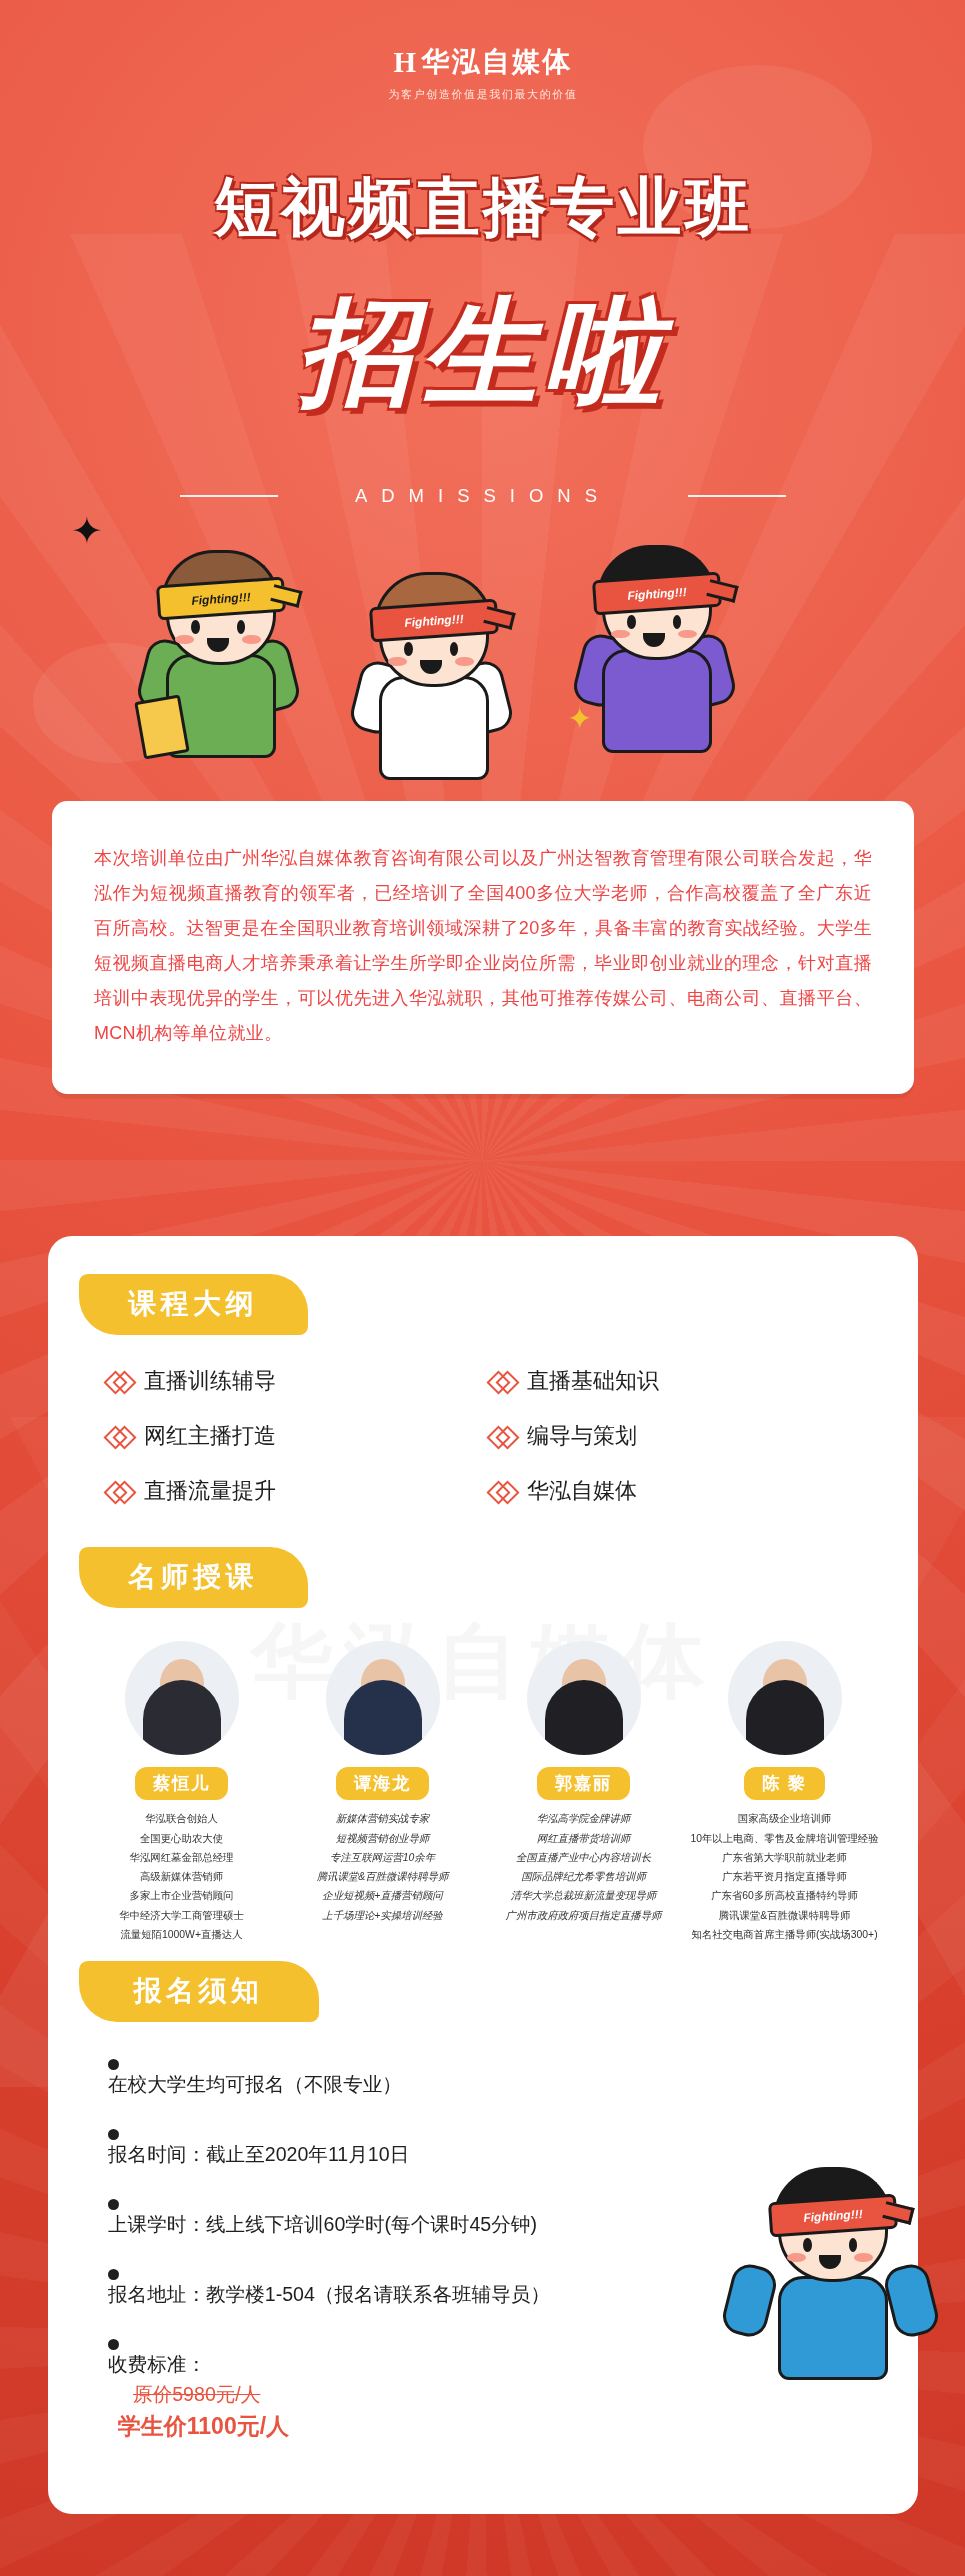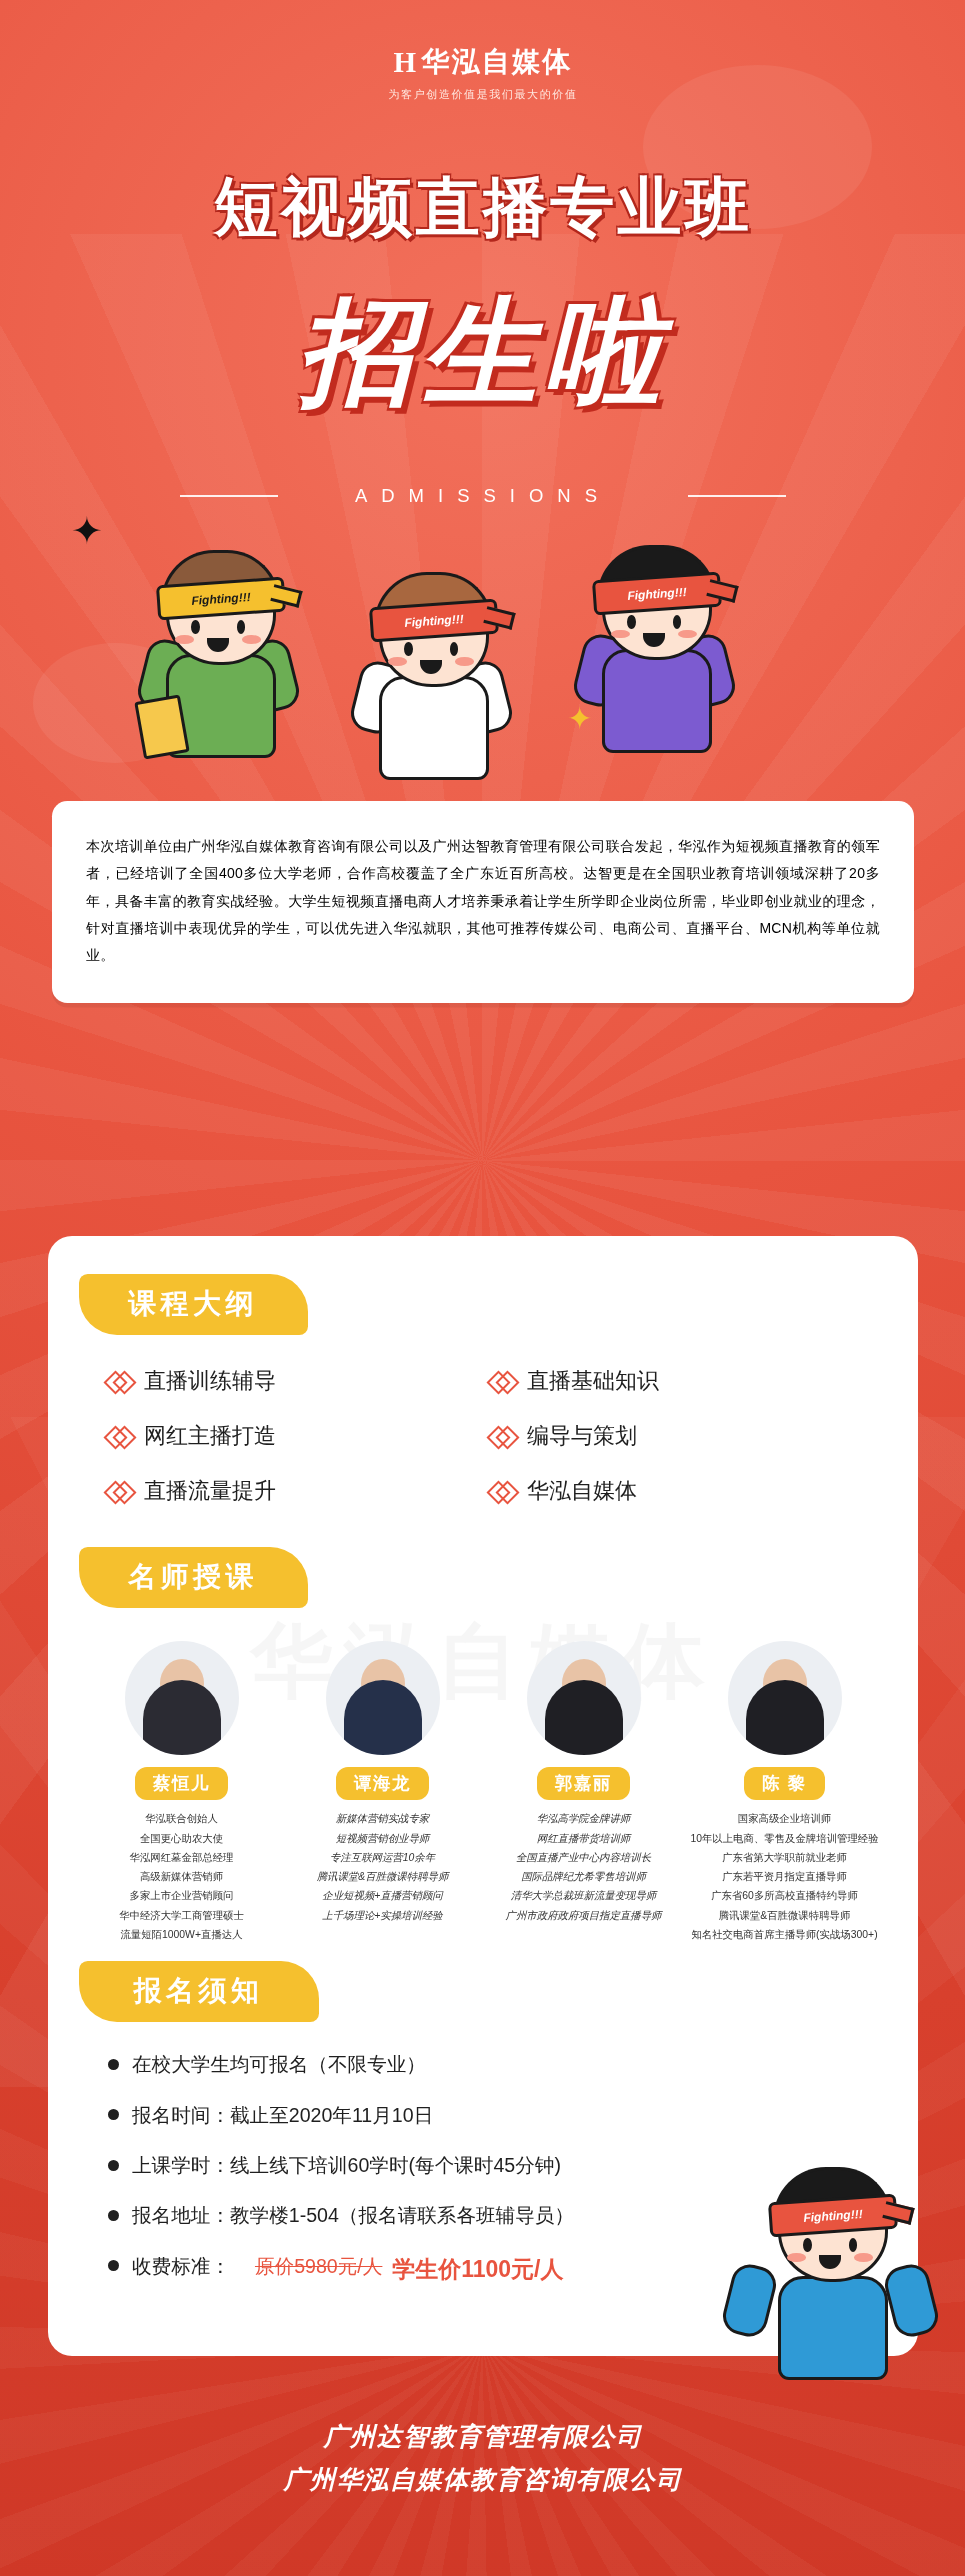--- a/index.html
+++ b/index.html
@@ -253,24 +253,24 @@
     position:absolute;
     left:52px; right:52px;
     top:801px;
     background:#ffffff;
     border-radius:15.3px;
     padding:32px 34px 34px 34px;
     z-index:9;
     box-shadow:0 4.4px 0 rgba(0,0,0,.06);
   }
   .intro p{
-    margin:0;
-    font-size:14px;
+    margin:8px;
+    font-size:18px;
     line-height:1.95;
-    color:#000000;
+    color:#ef4444;
     text-align:justify;
     letter-spacing:0.3px;
   }
 
   
   .card{
     position:absolute;
     left:48px; right:48px;
     top:1236px;
     background:#ffffff;
@@ -389,20 +389,21 @@
   .notice{
     margin:28px 0 0 60px;
   }
   .notice-item{
     display:flex;
     align-items:flex-start;
     font-size:19.6px;
     color:#1f1f1f;
     margin-bottom:21px;
     line-height:1.5;
+    flex-direction:column;
   }
   .bullet{
     width:11px;height:11px;
     background:#1f1f1f;
     border-radius:50%;
     margin:8.7px 13px 0 0;
     flex:none;
   }
   .strike{
     text-decoration:line-through;

